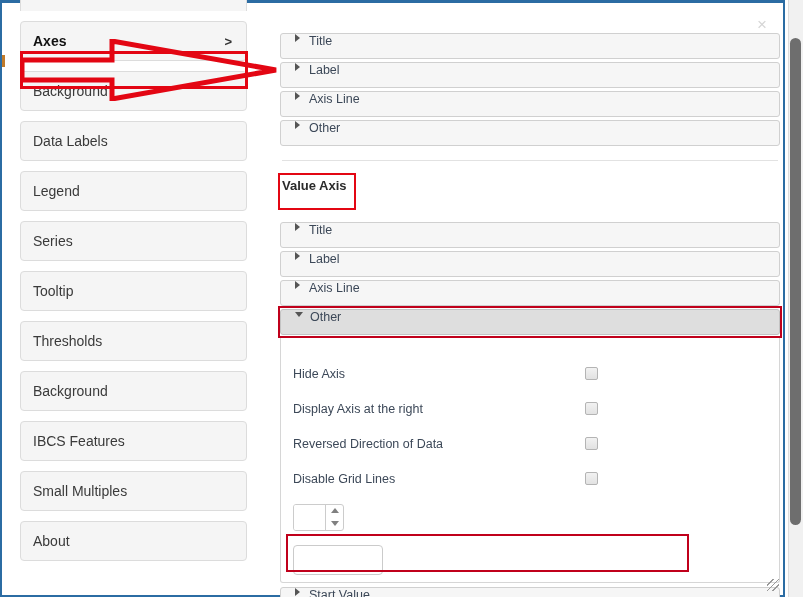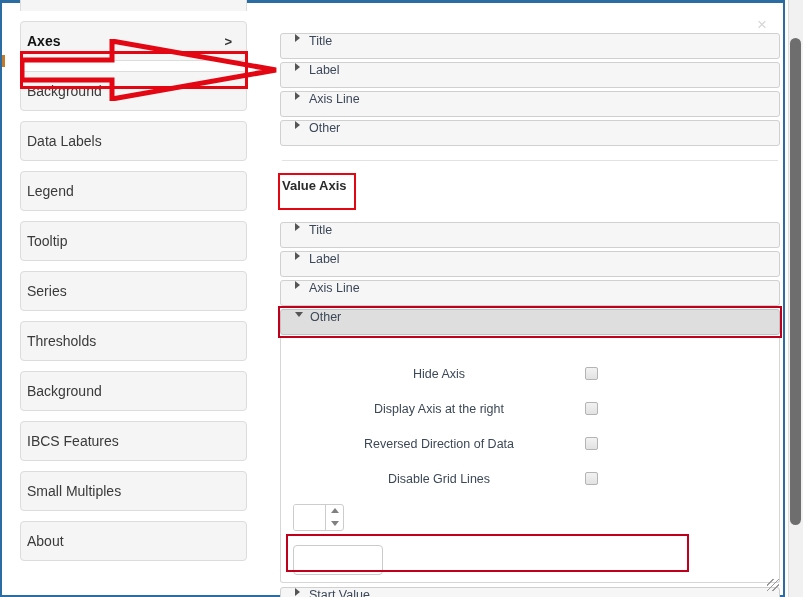--- a/index.html
+++ b/index.html
@@ -85,21 +85,21 @@
     height: 600px;
   }
   .nav-item {
     height: 40px;
     margin-bottom: 10px;
     background: #f5f5f5;
     border: 1px solid #dcdcdc;
     border-radius: 4px;
     display: flex;
     align-items: center;
-    padding: 0 6px;
+    padding: 0 12px;
     font-size: 14px;
     color: #3a3a3a;
     position: relative;
     cursor: pointer;
   }
   .nav-item.partial {
     height: 16px;
     margin-bottom: 10px;
     border-bottom: none;
     border-radius: 4px 4px 0 0;
@@ -203,21 +203,20 @@
     display: flex;
     align-items: center;
     height: 35px;
     padding-left: 12px;
     padding-right: 12px;
   }
   .field-label {
     font-size: 12.5px;
     color: #3c4858;
     flex: 0 0 292px;
-    text-align: center;
   }
   .chk {
     width: 13px; height: 13px;
     border: 1px solid #b4b4b4;
     border-radius: 2px;
     background: linear-gradient(#f2f2f2, #e2e2e2);
     cursor: pointer;
   }
 
   .spinner {
@@ -344,24 +343,24 @@
     <div class="nav-item">
       <span>Background</span>
     </div>
     <div class="nav-item">
       <span>Data Labels</span>
     </div>
     <div class="nav-item">
       <span>Legend</span>
     </div>
     <div class="nav-item">
+      <span>Series</span>
+    </div>
+    <div class="nav-item">
       <span>Tooltip</span>
-    </div>
-    <div class="nav-item">
-      <span>Series</span>
     </div>
     <div class="nav-item">
       <span>Thresholds</span>
     </div>
     <div class="nav-item">
       <span>Background</span>
     </div>
     <div class="nav-item">
       <span>IBCS Features</span>
     </div>

